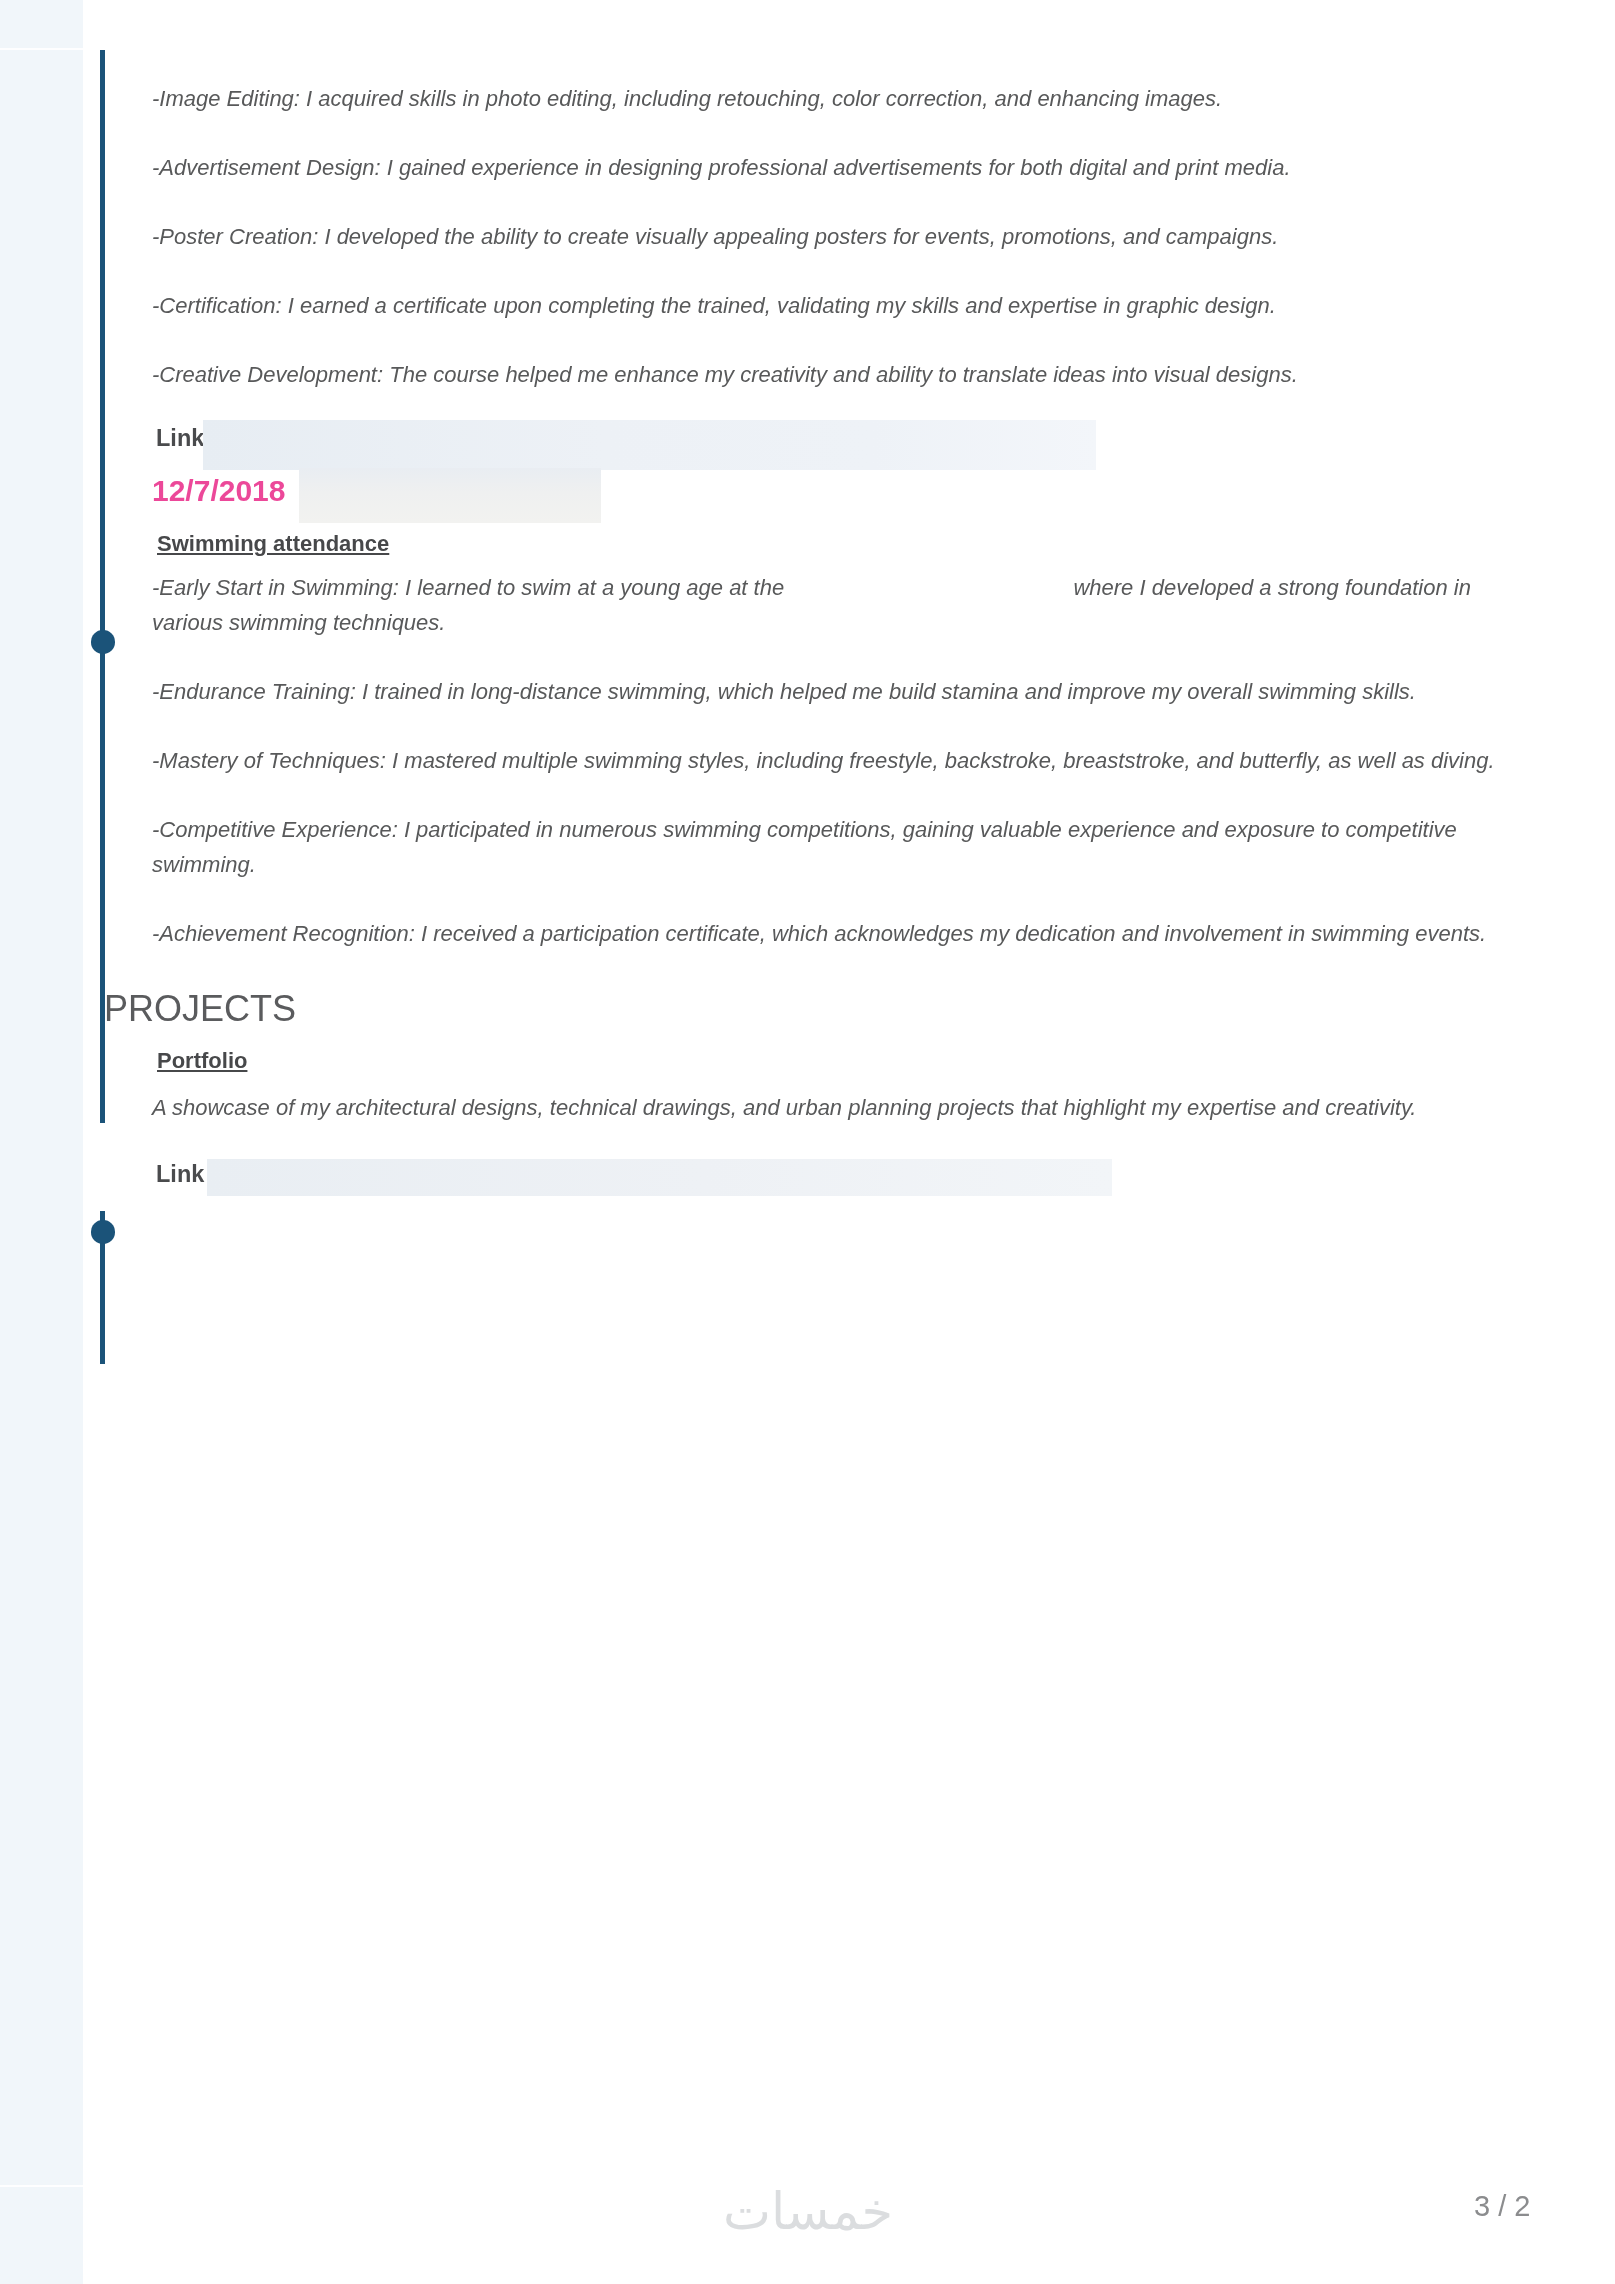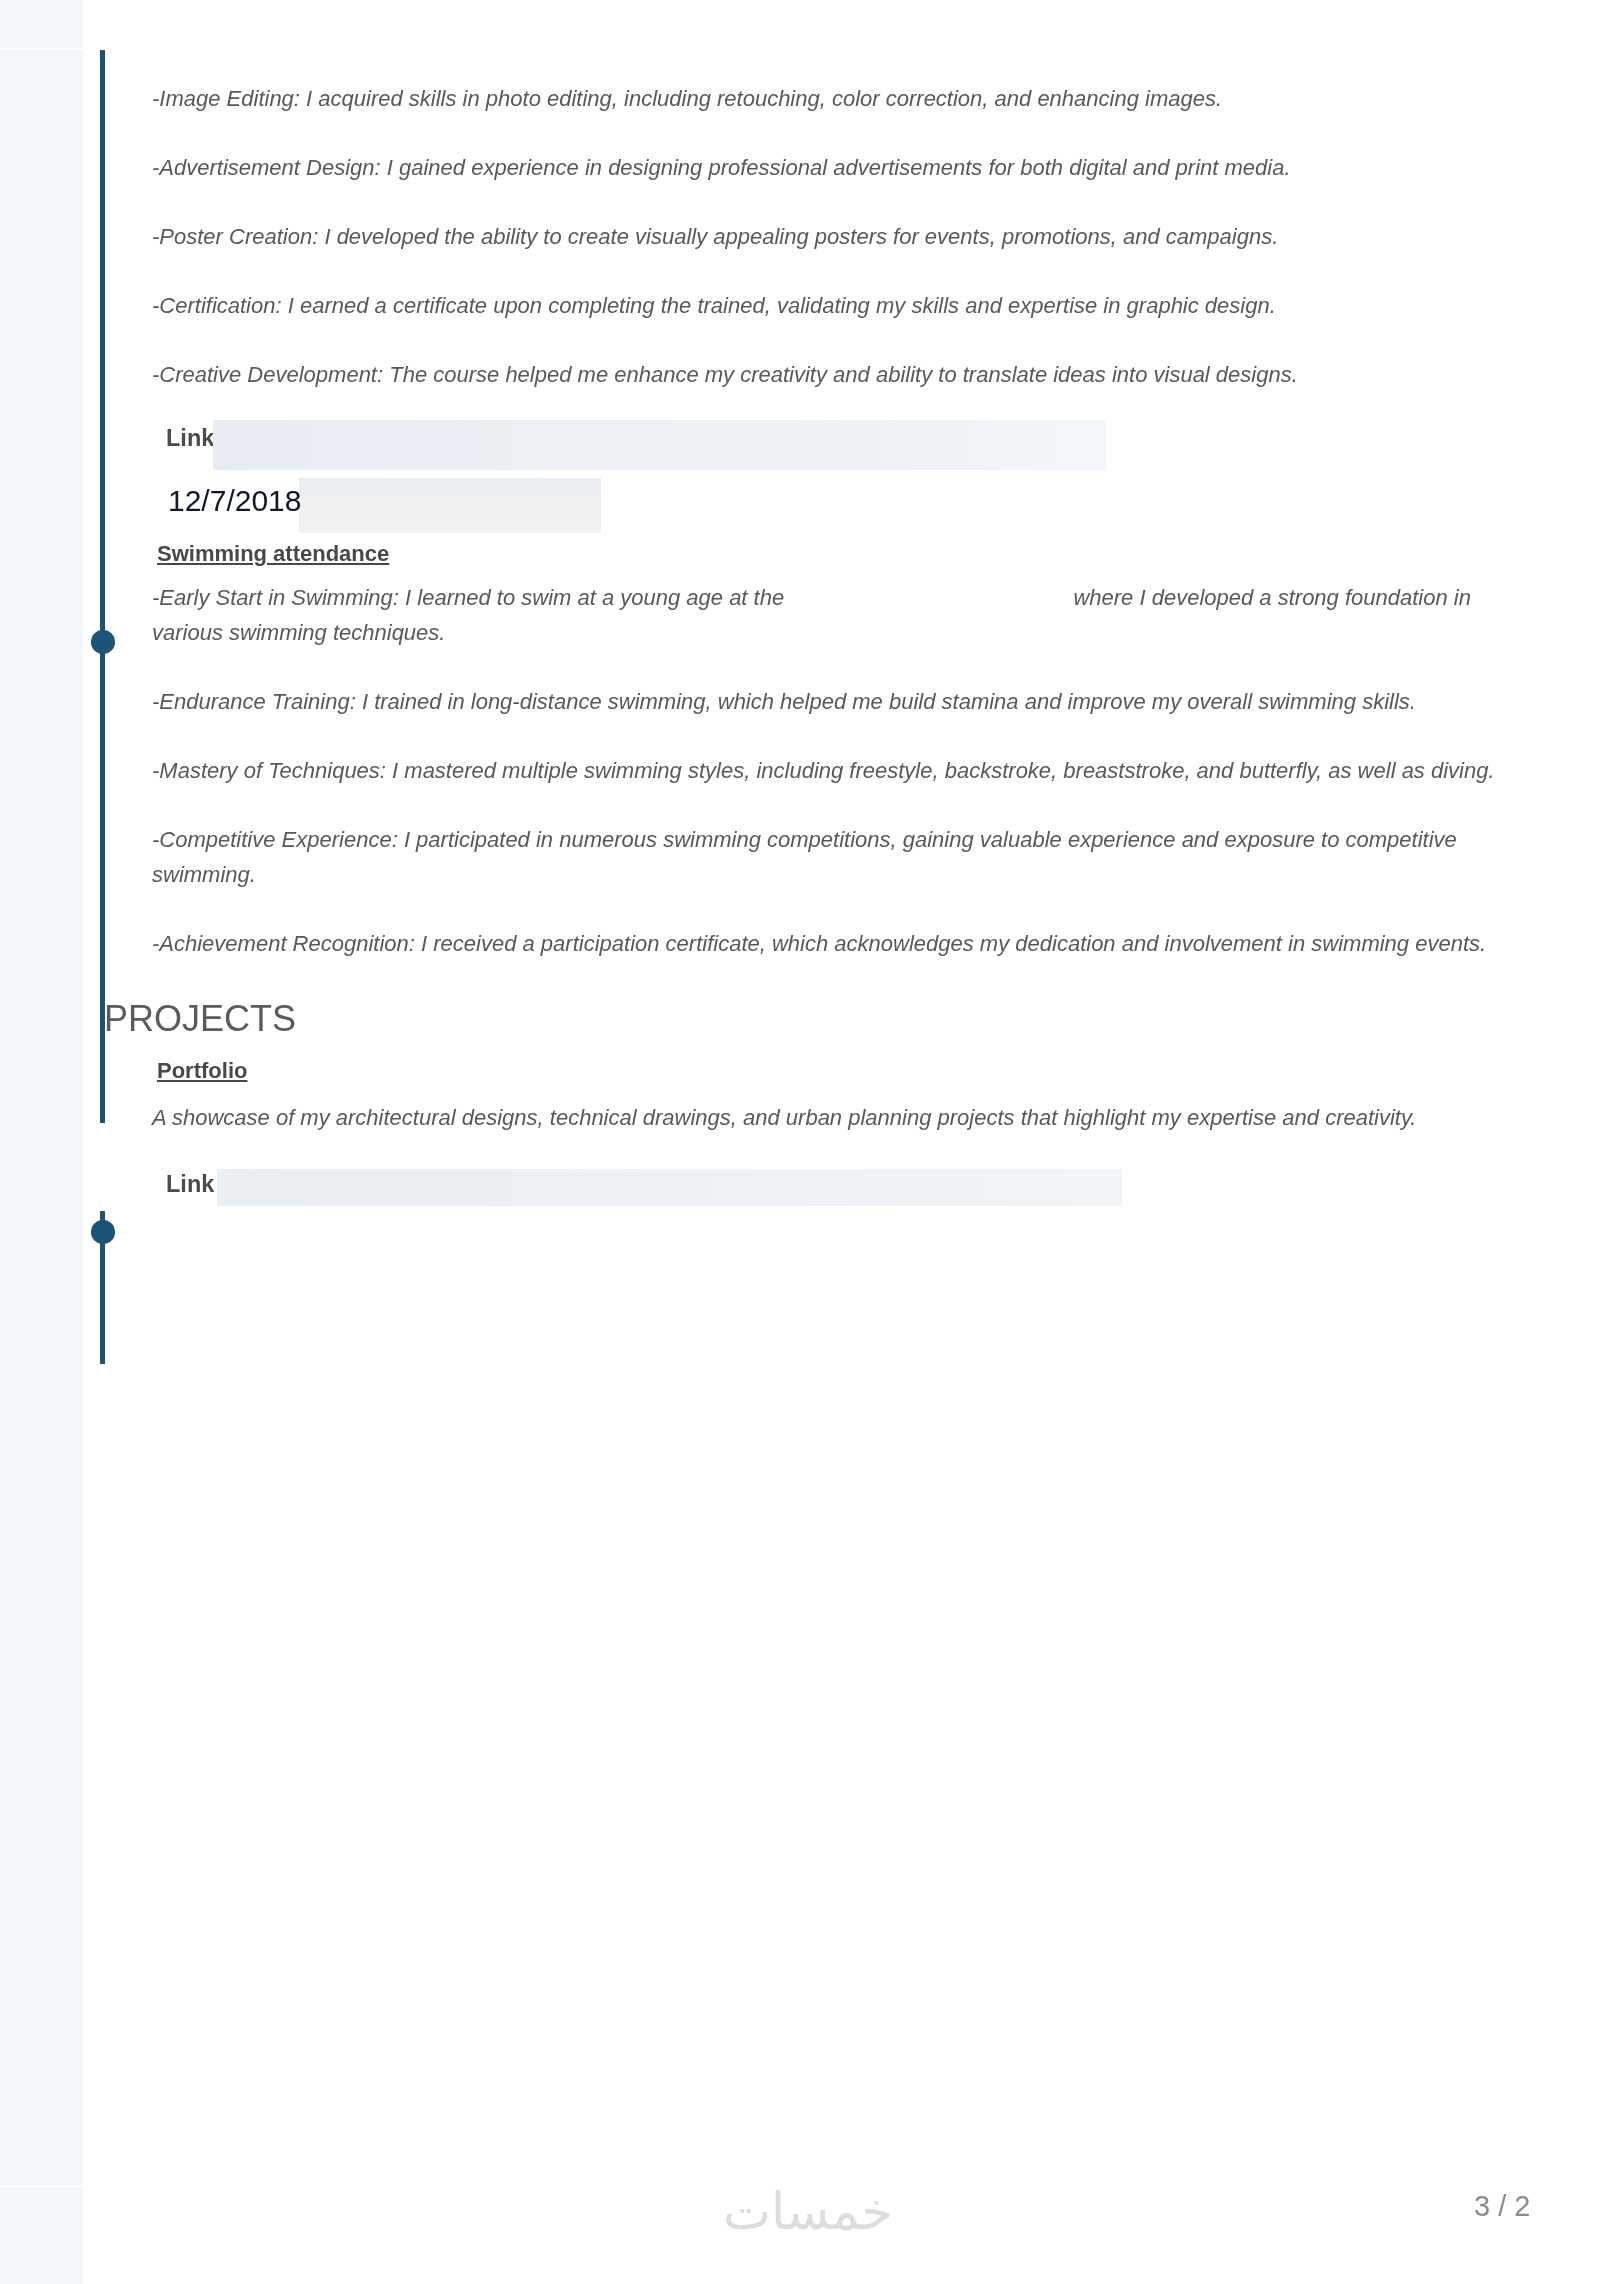--- a/index.html
+++ b/index.html
@@ -61,21 +61,21 @@
   }
   .content p {
     margin: 0 0 34px 0;
     font-style: italic;
   }
   .content p:last-child { margin-bottom: 0; }
 
   
   .link-row {
     position: relative;
-    margin: 14px;
+    margin: 4px;
     text-align: right;
   }
   .link-row-1 { height: 50px; margin-top: -6.5px; }
   .link-row-2 { height: 37px; margin-top: 7.8px; }
   .link-label {
     position: absolute;
     left: 0;
     font-size: 23.5px;
     font-weight: bold;
     color: #4a4b4d;
@@ -98,24 +98,24 @@
   }
 
   
   .date-row {
     position: relative;
     height: 57px;
     margin-top: -5.2px;
   }
   .date-text {
     position: absolute;
-    left: 16px; top: 5.2px;
+    left: 0; top: 5.2px;
     font-size: 30px;
-    font-weight: normal;
-    color: #0f172a;
+    font-weight: bold;
+    color: #ec4899;
     line-height: 34px;
   }
   .redact-date {
     left: 147px; top: 0;
     width: 302px; height: 55px;
     background: linear-gradient(180deg, #e9edf2 0%, #eff0f0 45%, #f2f2f0 100%);
   }
 
   .entry-title {
     margin: 5px;

